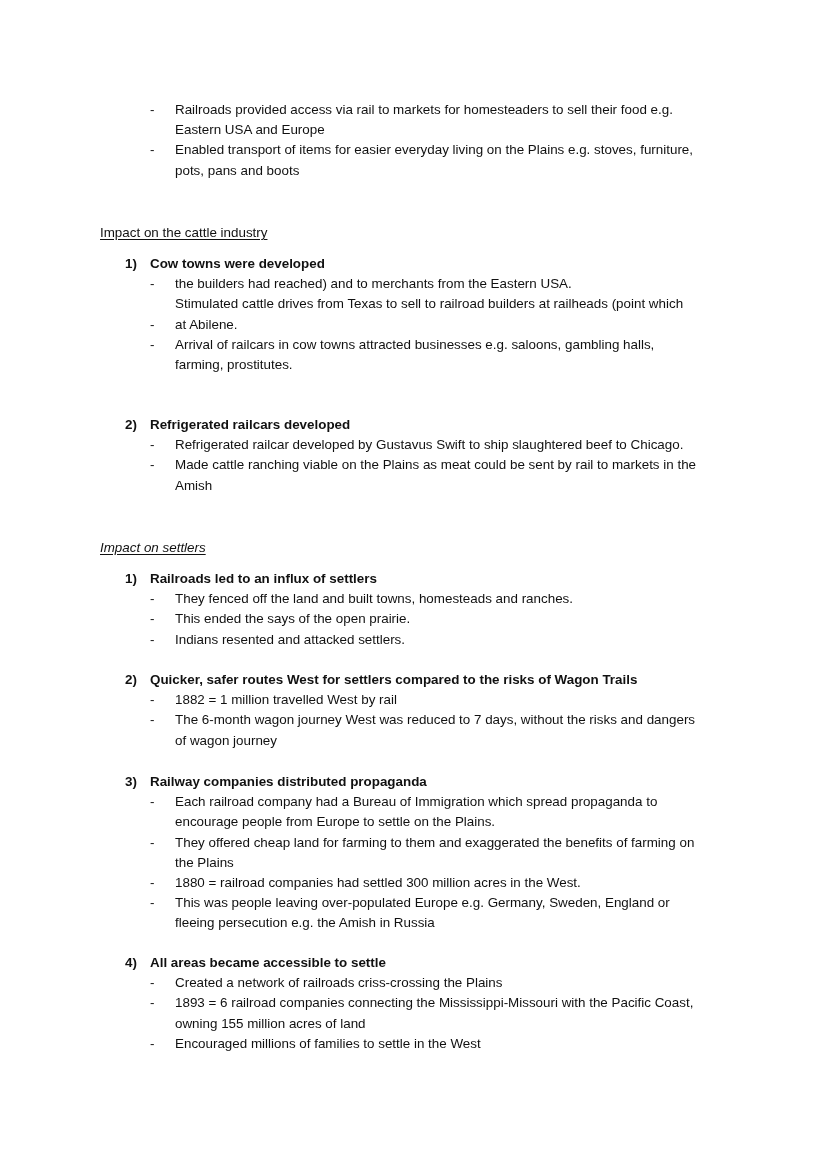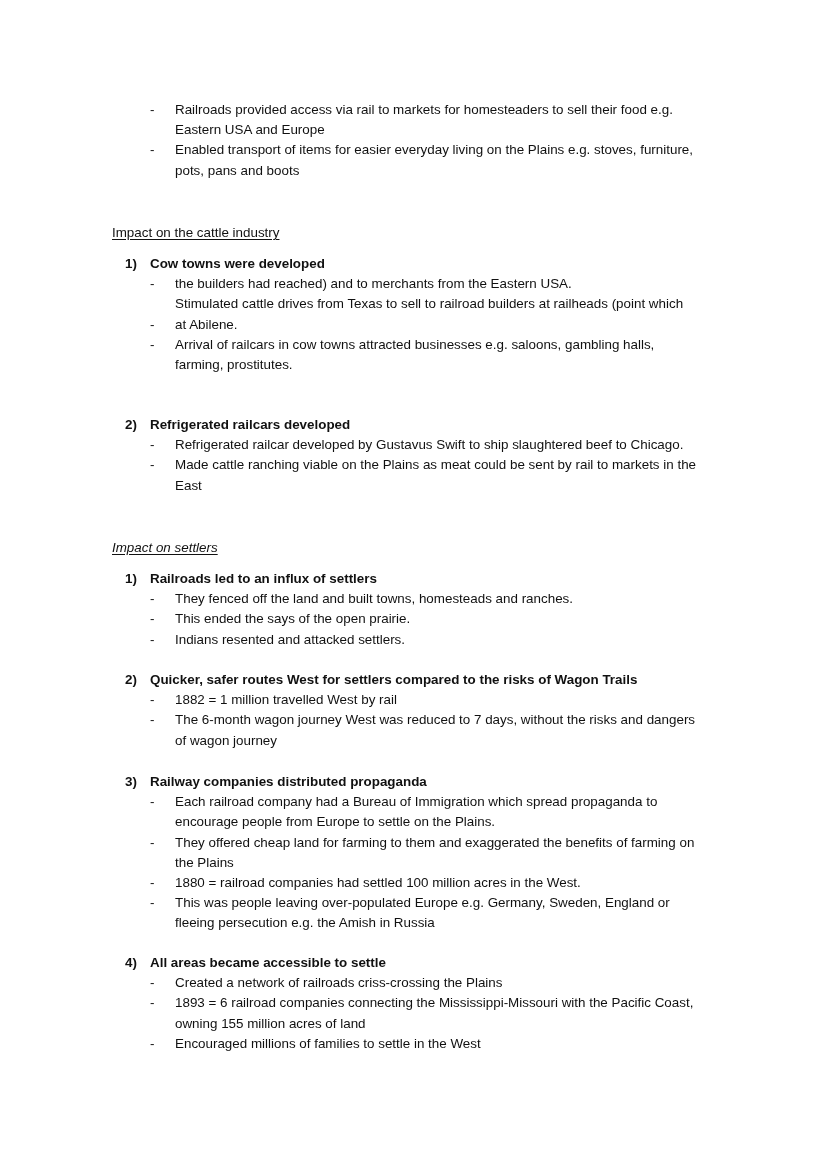--- a/index.html
+++ b/index.html
@@ -35,21 +35,21 @@
       width: 560px;
     }
     .bullet .dash {
       position: absolute;
       left: 150px;
       top: 0;
       width: 10px;
     }
     .section-heading {
       position: absolute;
-      left: 112px;
+      left: 100px;
       text-decoration: underline;
       text-underline-offset: 2px;
     }
     .item-heading {
       position: relative;
       padding-left: 150px;
       font-weight: bold;
     }
     .item-heading .num {
       position: absolute;
@@ -104,21 +104,21 @@
       <span class="num">2)</span>
       <span>Refrigerated railcars developed</span>
     </div>
     <div class="bullet">
       <span class="dash">-</span>
       <div>Refrigerated railcar developed by Gustavus Swift to ship slaughtered beef to Chicago.</div>
     </div>
     <div class="bullet">
       <span class="dash">-</span>
       <div>Made cattle ranching viable on the Plains as meat could be sent by rail to markets in the</div>
-      <div>East</div>
+      <div>Amish</div>
     </div>
   </div>
 
   <div class="section-heading" style="top:538px;font-style:italic;">Impact on settlers</div>
 
   <div class="block" style="top:569px;">
     <div class="item-heading">
       <span class="num">1)</span>
       <span>Railroads led to an influx of settlers</span>
     </div>
@@ -162,21 +162,21 @@
       <div>Each railroad company had a Bureau of Immigration which spread propaganda to</div>
       <div>encourage people from Europe to settle on the Plains.</div>
     </div>
     <div class="bullet">
       <span class="dash">-</span>
       <div>They offered cheap land for farming to them and exaggerated the benefits of farming on</div>
       <div>the Plains</div>
     </div>
     <div class="bullet">
       <span class="dash">-</span>
-      <div>1880 = railroad companies had settled 100 million acres in the West.</div>
+      <div>1880 = railroad companies had settled 300 million acres in the West.</div>
     </div>
     <div class="bullet">
       <span class="dash">-</span>
       <div>This was people leaving over-populated Europe e.g. Germany, Sweden, England or</div>
       <div>fleeing persecution e.g. the Amish in Russia</div>
     </div>
   </div>
 
   <div class="block" style="top:953px;">
     <div class="item-heading">

